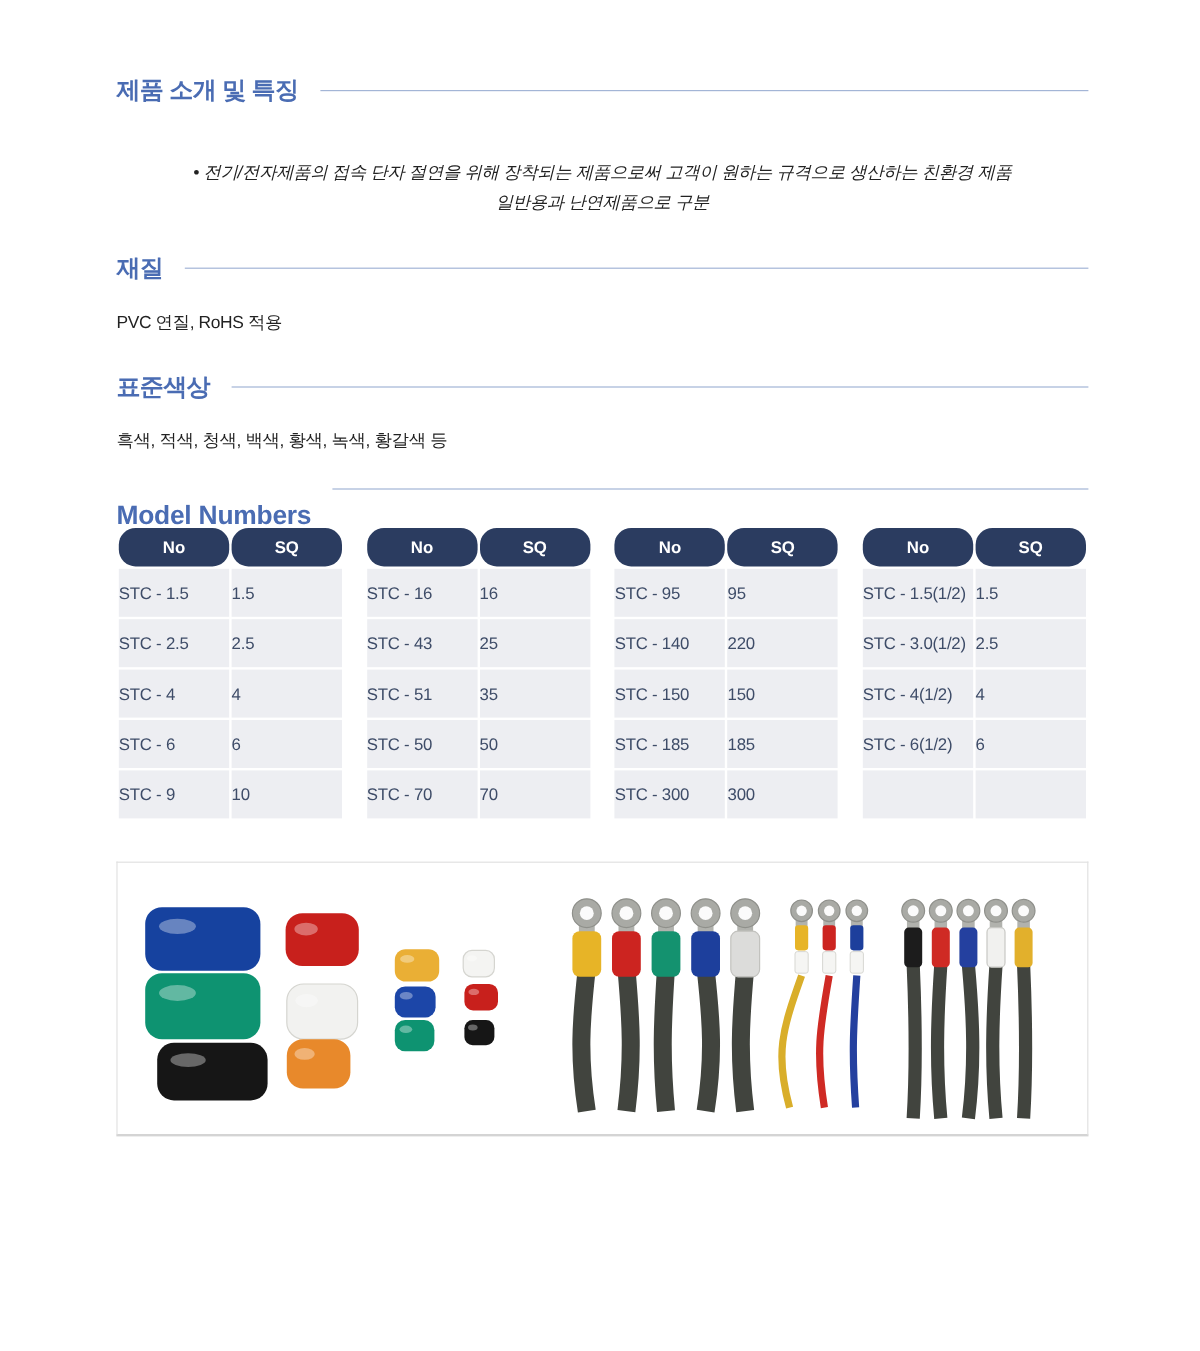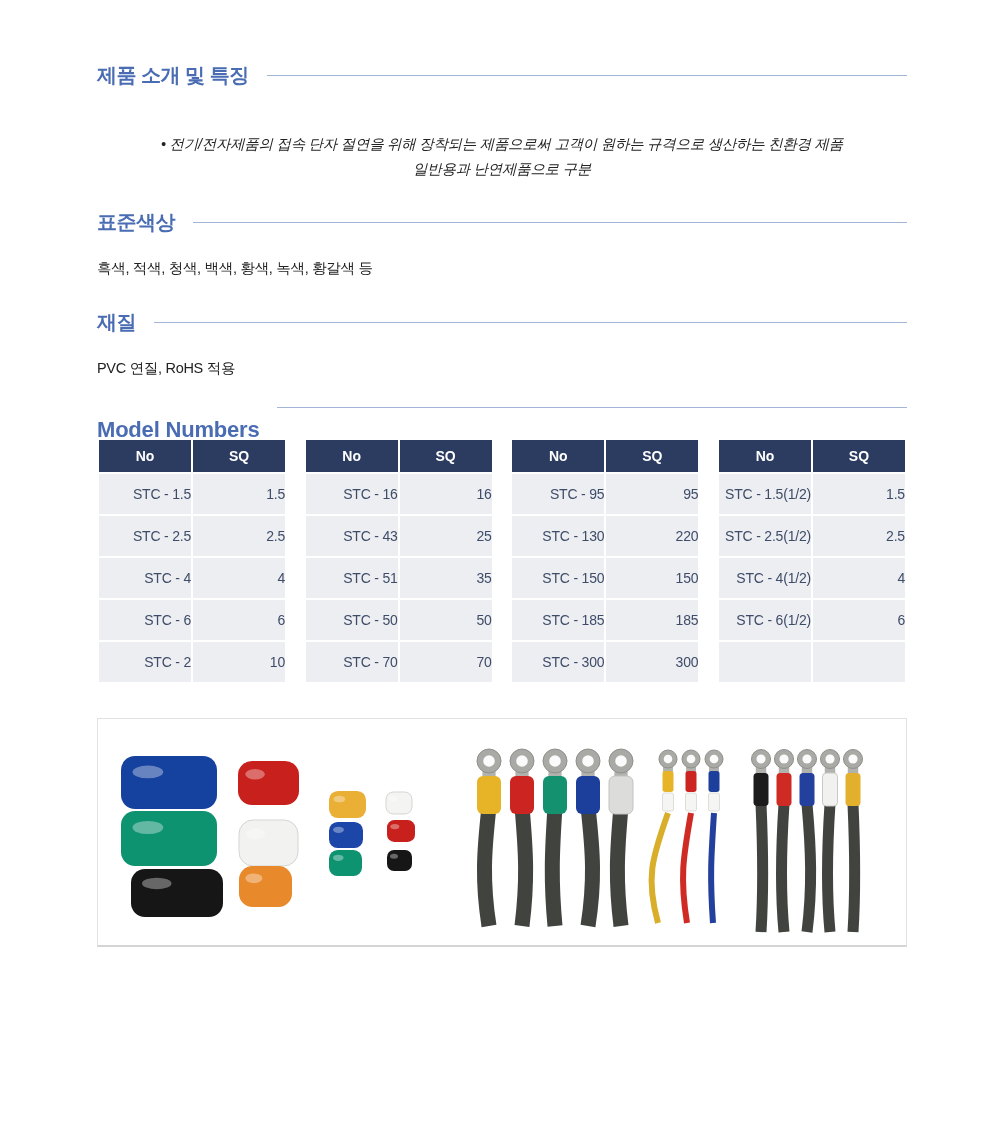--- a/index.html
+++ b/index.html
@@ -22,25 +22,25 @@
   #sec-intro .body-text{margin-top:44px;font-style:italic;}
   #sec-application{margin-top:27px;}
   #sec-colors{margin-top:27px;}
   #sec-material{margin-top:28px;}
   #sec-models{margin-top:13px;}
 
   .tables-row{margin-top:18px;display:flex;justify-content:space-between;align-items:flex-start;}
   table.model-table{border-collapse:separate;border-spacing:2px;width:190px;table-layout:fixed;}
   .model-table th{
     background:var(--thbg,#2b3c60);color:var(--thtext,#fff);
-    font-size:14px;font-weight:700;height:32px;letter-spacing:0;
+    font-size:14px;font-weight:700;height:32px;letter-spacing:0;border-radius:14px;
   }
   .model-table td{
     background:var(--rowbg,#edeef2);color:var(--rowtext,#3e4c68);
-    font-size:14px;text-align:right;height:40px;letter-spacing:-0.2px;
+    font-size:14px;text-align:left;height:40px;letter-spacing:-0.2px;
   }
 
   .photo-box{
     margin-top:34px;width:810px;height:229px;background:#fff;
     border:1px solid var(--photoborder,#e2e2e2);
     border-bottom:2px solid #d4d4d4;
   }
   .photo-box svg{display:block;}
 </style>
 </head>
@@ -53,40 +53,40 @@
       <span class="sec-title">제품 소개 및 특징</span>
       <span class="sec-line"></span>
     </h2>
     <p class="body-text">
       <span>• 전기/전자제품의 접속 단자 절연을 위해 장착되는 제품으로써 고객이 원하는 규격으로 생산하는 친환경 제품</span><br>
       <span>일반용과 난연제품으로 구분</span>
     </p>
   </section>
 
 
+  <section id="sec-material">
+    <h2 class="sec-head">
+      <span class="sec-title">재질</span>
+      <span class="sec-line"></span>
+    </h2>
+    <p class="body-text">
+      <span>PVC 연질, RoHS 적용</span>
+    </p>
+  </section>
+
   <section id="sec-colors">
     <h2 class="sec-head">
       <span class="sec-title">표준색상</span>
       <span class="sec-line"></span>
     </h2>
     <p class="body-text">
       <span>흑색, 적색, 청색, 백색, 황색, 녹색, 황갈색 등</span>
     </p>
   </section>
 
-  <section id="sec-material">
-    <h2 class="sec-head">
-      <span class="sec-title">재질</span>
-      <span class="sec-line"></span>
-    </h2>
-    <p class="body-text">
-      <span>PVC 연질, RoHS 적용</span>
-    </p>
-  </section>
-
   <section id="sec-models">
     <h2 class="sec-head">
       <span class="sec-title">Model Numbers</span>
       <span class="sec-line"></span>
     </h2>
   </section>
 
   <div class="tables-row" id="model-tables">
       <table class="model-table">
         <thead>
@@ -106,21 +106,21 @@
           </tr>
           <tr>
             <td>STC - 4</td>
             <td>4</td>
           </tr>
           <tr>
             <td>STC - 6</td>
             <td>6</td>
           </tr>
           <tr>
-            <td>STC - 2</td>
+            <td>STC - 9</td>
             <td>10</td>
           </tr>
         </tbody>
       </table>
       <table class="model-table">
         <thead>
           <tr>
             <th>No</th>
             <th>SQ</th>
           </tr>
@@ -154,21 +154,21 @@
             <th>No</th>
             <th>SQ</th>
           </tr>
         </thead>
         <tbody>
           <tr>
             <td>STC - 95</td>
             <td>95</td>
           </tr>
           <tr>
-            <td>STC - 130</td>
+            <td>STC - 140</td>
             <td>220</td>
           </tr>
           <tr>
             <td>STC - 150</td>
             <td>150</td>
           </tr>
           <tr>
             <td>STC - 185</td>
             <td>185</td>
           </tr>
@@ -184,21 +184,21 @@
             <th>No</th>
             <th>SQ</th>
           </tr>
         </thead>
         <tbody>
           <tr>
             <td>STC - 1.5(1/2)</td>
             <td>1.5</td>
           </tr>
           <tr>
-            <td>STC - 2.5(1/2)</td>
+            <td>STC - 3.0(1/2)</td>
             <td>2.5</td>
           </tr>
           <tr>
             <td>STC - 4(1/2)</td>
             <td>4</td>
           </tr>
           <tr>
             <td>STC - 6(1/2)</td>
             <td>6</td>
           </tr>

